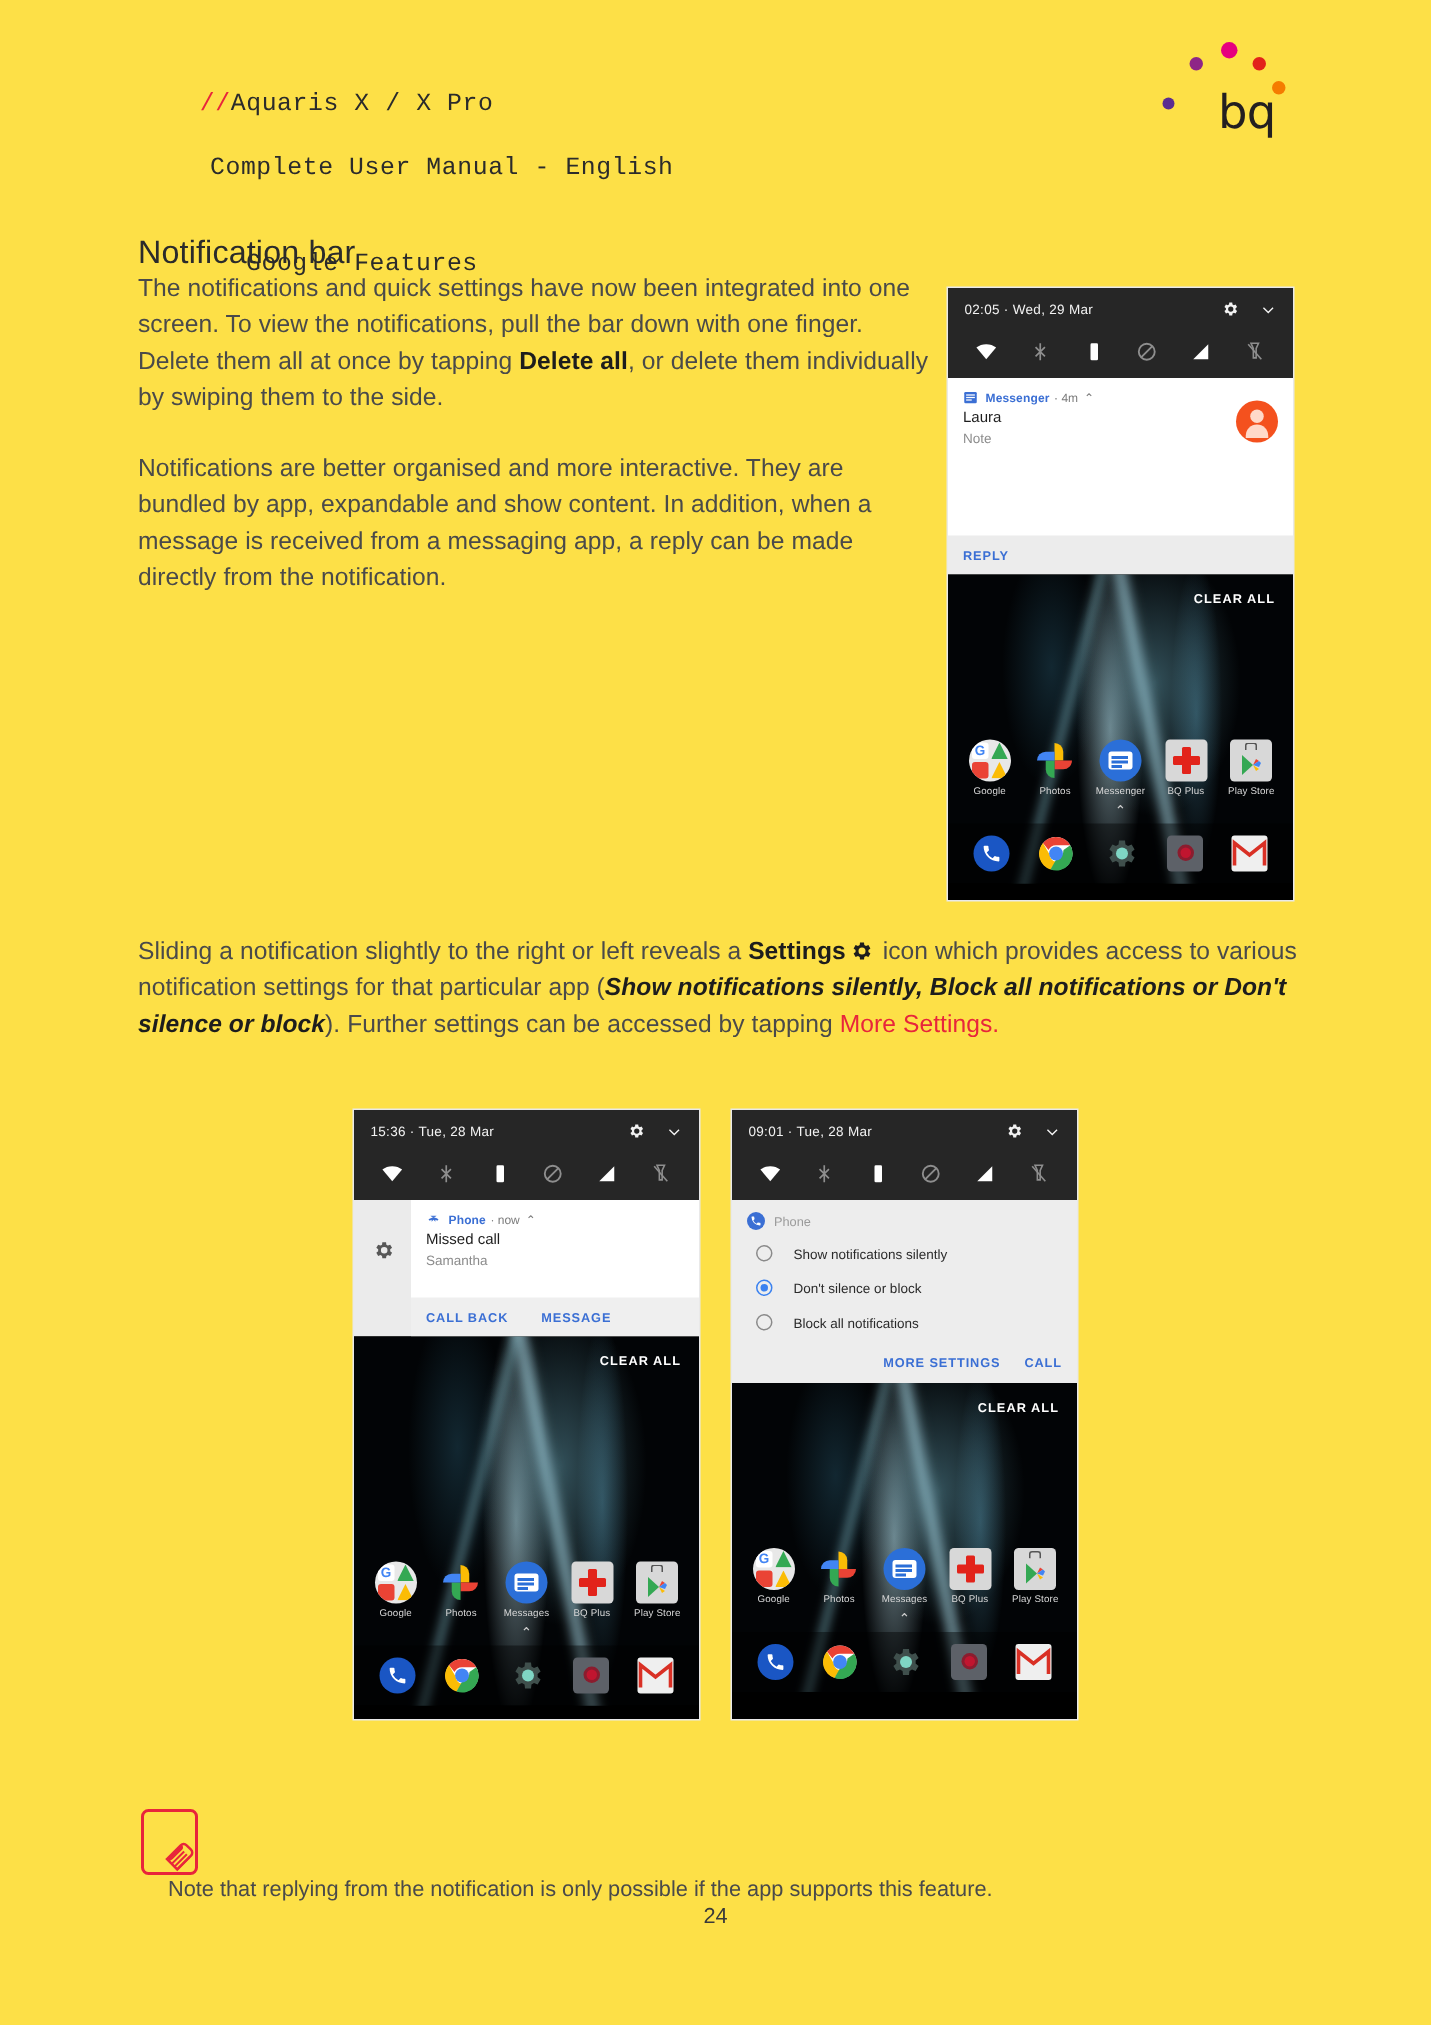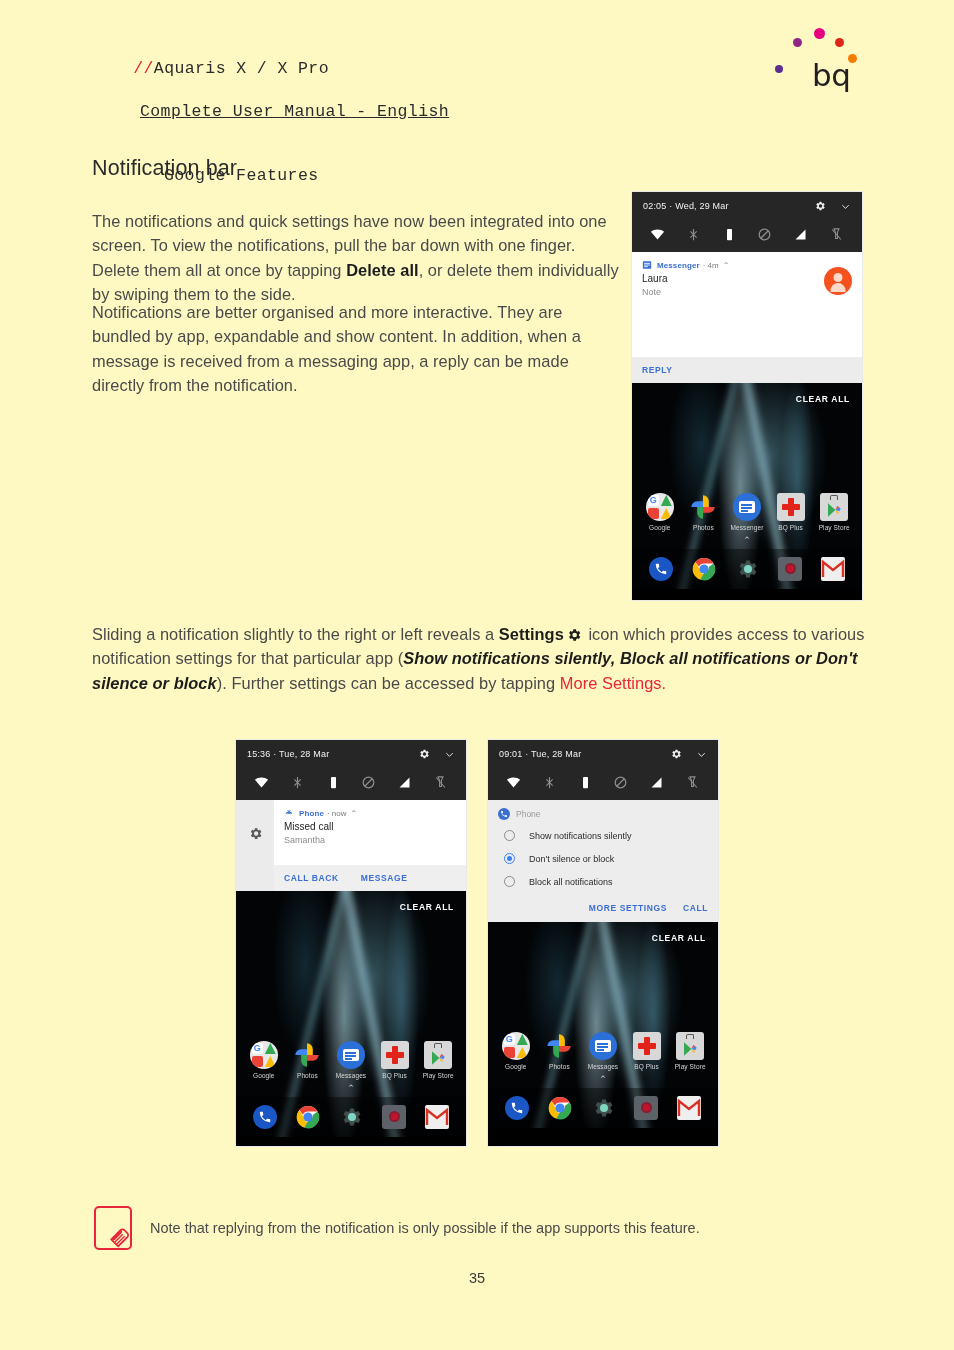--- a/index.html
+++ b/index.html
@@ -2,31 +2,31 @@
 <html><head>
 <meta charset="utf-8">
 <style>
   * { box-sizing: border-box; margin: 0; padding: 0; }
   html, body {
     width: 954px; height: 1350px;
     background: #ffffff;
     font-family: "Liberation Sans", sans-serif;
     overflow: hidden;
   }
-  .page { position: relative; width: 954px; height: 1350px; background:#fef9c3; }
+  .page { position: relative; width: 954px; height: 1350px; background:#fde047; }
 
   
   .hdr {
     position:absolute; left:92px; top:36px;
     font-family:"Liberation Mono", monospace;
     font-size:16.5px; line-height:21.5px; color:#2b2b2b;
     letter-spacing:0.4px; white-space:pre;
   }
   .hdr .slashes { color:#e8253b; }
-  .hdr .l2 { padding-left:48px; display:block;text-decoration:underline; }
+  .hdr .l2 { padding-left:48px; display:block; }
   .hdr .l3 { padding-left:72px; display:block; }
 
   
   .logo { position:absolute; right:84px; top:22px; width:100px; height:72px; }
   .logo .dot { position:absolute; border-radius:50%; }
   .logo .wordmark {
     position:absolute; left:42px; top:38px;
     font-family:"DejaVu Sans", sans-serif;
     font-size:31px; font-weight:400; color:#231f20; letter-spacing:-0.5px;
     line-height:31px;
@@ -37,21 +37,21 @@
     position:absolute; left:92px; top:156px;
     font-size:21.5px; font-weight:400; color:#2b2b2b; letter-spacing:0.1px;
   }
   .para {
     position:absolute; color:#4a4a4a;
     font-size:16.4px; line-height:24.3px; letter-spacing:0.05px;
   }
   .para b { color:#1d1d1d; font-weight:700; }
   .para i { font-style:italic; font-weight:700; color:#1d1d1d; }
   .para .red { color:#e8253b;margin-top:23px; }
-  #p1 { left:92px; top:209px; width:528px; }
+  #p1 { left:92px; top:180px; width:528px; }
   #p2 { left:92px; top:300px; width:528px; }
   #p3 { left:92px; top:622px; width:780px; }
 
   .gear-inline {
     display:inline-block; width:16px; height:16px;
     vertical-align:-3px; margin:0 2px;
   }
 
   
   .phone { position:absolute; background:#000; overflow:hidden;
@@ -144,21 +144,21 @@
   .app-ico { width:28px; height:28px; margin:0 auto 3px; position:relative; }
   .app-lbl { font-size:6.5px; color:#d8d8d8; letter-spacing:.1px; }
   .arrow-up { position:absolute; left:50%; bottom:44px; transform:translateX(-50%);
               color:#d0d0d0; font-size:9px; z-index:2;}
   .dock { position:absolute; left:0; right:0; bottom:0; height:40px;
           background:rgba(0,0,0,.42); display:flex; align-items:center;
           justify-content:space-around; padding:0 8px; z-index:2;}
   .dock-ico { width:24px; height:24px; position:relative; }
 
   
-  .note { position:absolute; left:94px; top:1206px; display:flex; align-items:center; }
+  .note { position:absolute; left:94px; top:1206px; display:flex; align-items:flex-start;flex-direction:column; }
   .note-box { width:38px; height:44px; border:2.4px solid #e8253b;
               border-radius:5px; position:relative; flex:none; }
   .note-txt { margin-left:18px; font-size:14.5px; color:#4a4a4a; line-height:20px; }
 
   
   .pageno { position:absolute; left:0; right:0; top:1270px; text-align:center;
             font-size:14.5px; color:#3a3a3a; }
 </style>
 </head>
 <body>
@@ -661,15 +661,15 @@
             <path d="M6 17l9-9"></path>
             <path d="M8 19l9-9"></path>
             <path d="M10 21l9-9"></path>
         </g>
         <path fill="none" stroke="#e8253b" stroke-width="1.8" d="M2.5 13.5l10-10c1.2-1.2 3.1-1.2 4.3 0l3.2 3.2c1.2 1.2 1.2 3.1 0 4.3l-10 10z"></path>
       </svg>
     </div>
     <div class="note-txt">Note that replying from the notification is only possible if the app supports this feature.</div>
   </div>
 
-  <div class="pageno">35</div>
+  <div class="pageno">24</div>
 
 </div>
 
 </body></html>

